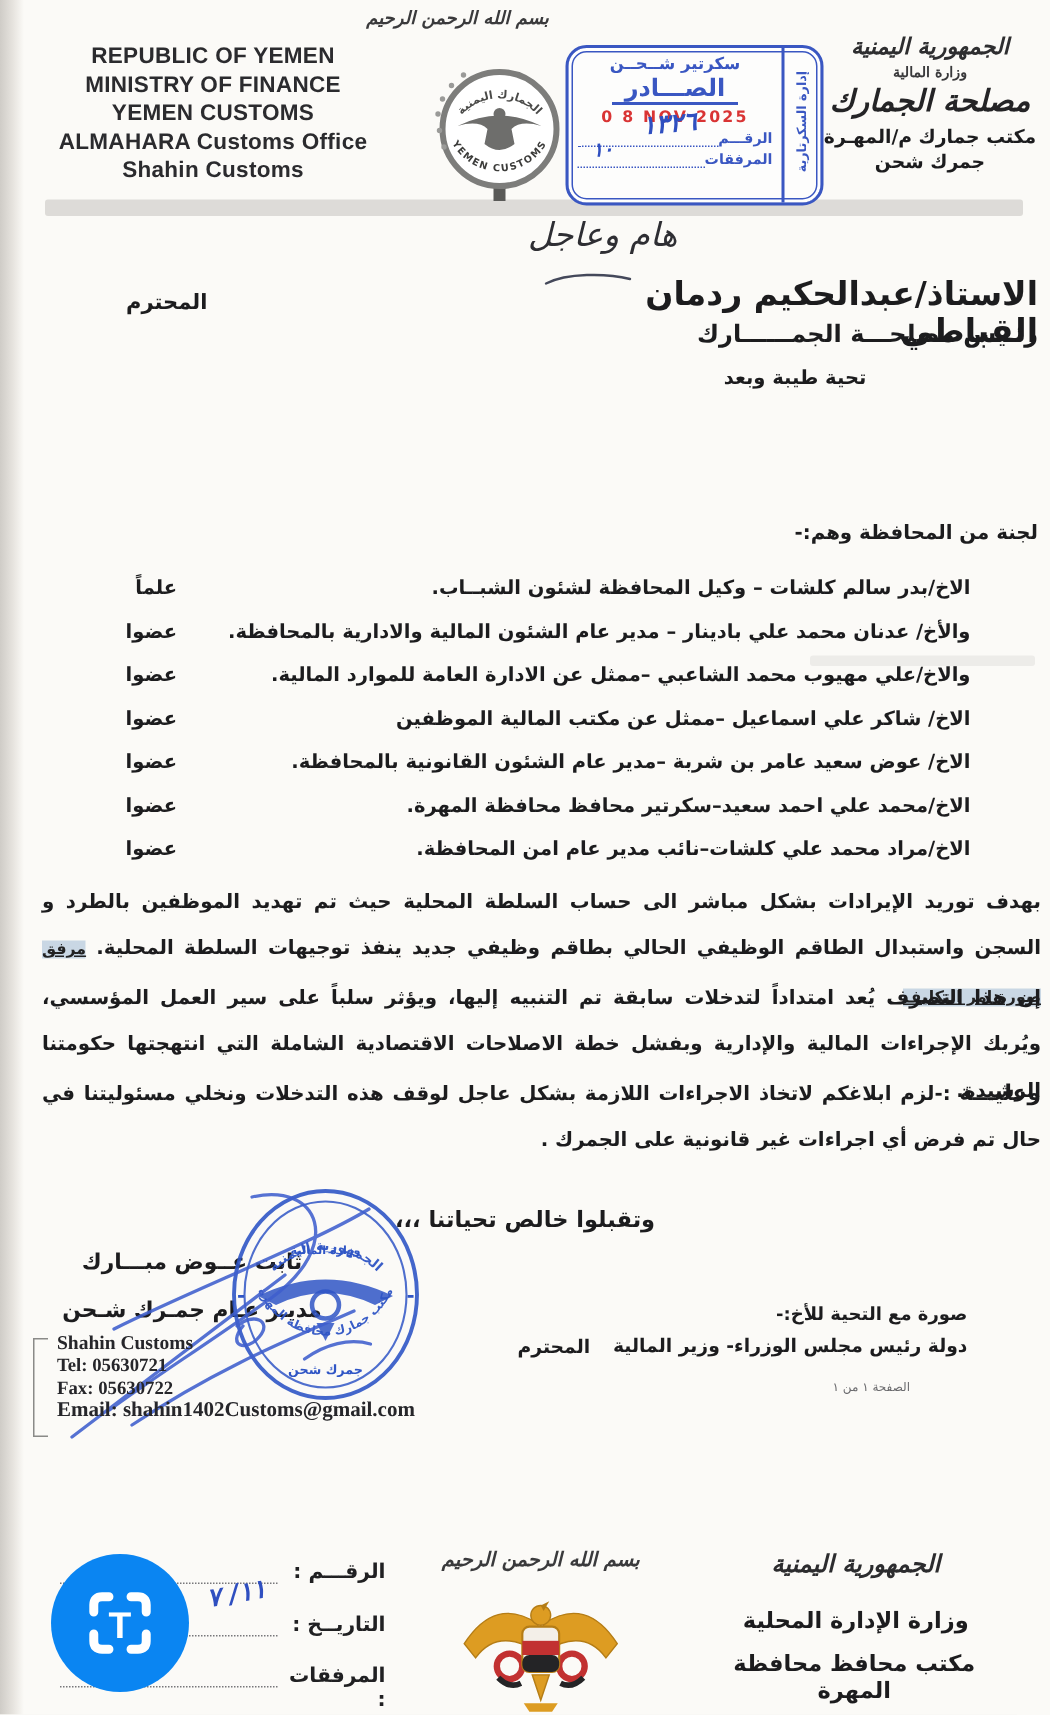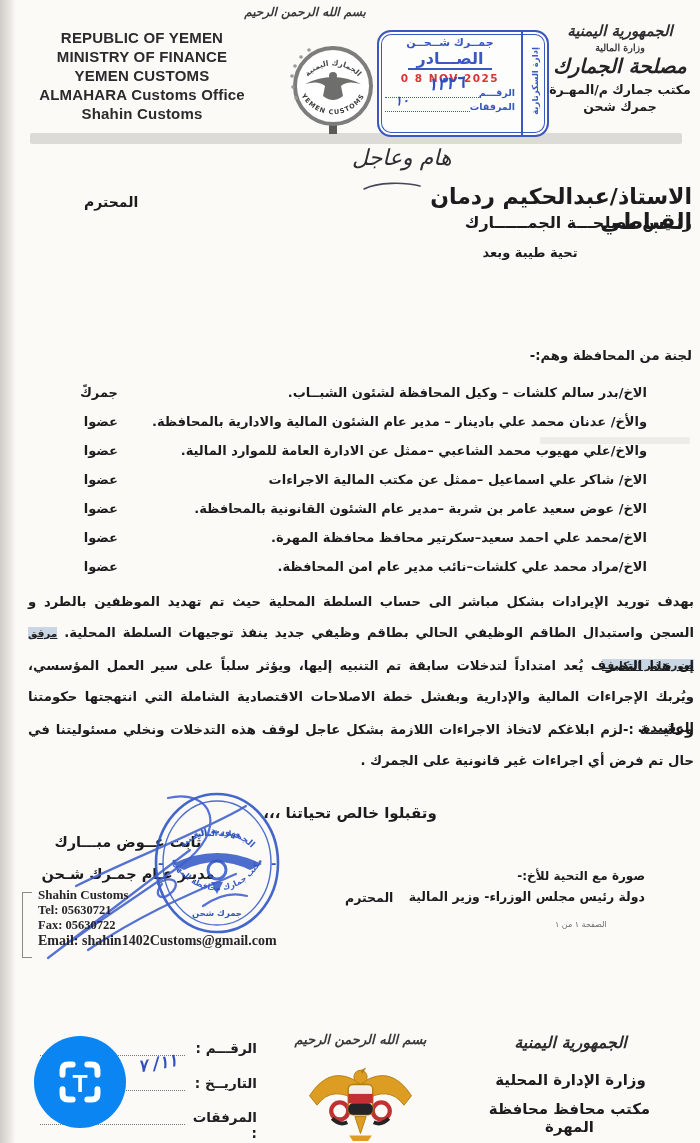--- a/index.html
+++ b/index.html
@@ -122,21 +122,21 @@
     </text>
     <path d="M22,48 Q50,34 78,48 Q64,44 58,50 L60,60 Q50,68 40,60 L42,50 Q36,44 22,48 Z" fill="#6e6e6c"></path>
     <circle cx="50" cy="40" r="4" fill="#6e6e6c"></circle>
     <text font-size="6.5" fill="#3c3c3a" font-weight="bold" letter-spacing="1">
       <textPath href="#arcBot" startOffset="50%" text-anchor="middle">YEMEN CUSTOMS</textPath>
     </text>
   </svg>
 
   <div class="stamp abs" style="left:377px;top:30px;width:168px;height:103px;">
     <div class="main">
-      <div class="office">جمــرك شــحــن</div>
+      <div class="office">سكرتير شــحــن</div>
       <div><span class="title">الصـــادر</span></div>
       <div class="date">0 8 NOV 2025</div>
       <div class="fline">
         <span class="flabel">الرقـــم</span>
         <span class="fdots">
           <span class="hand abs" style="right:14px;top:-12px;font-size:17px;transform:rotate(-5deg);">١٣٢٦</span>
         </span>
       </div>
       <div class="fline">
         <span class="flabel">المرفقات</span>
@@ -167,32 +167,32 @@
   <div class="addr-title abs rtl" style="left:410px;top:213px;width:282px;">رئـيس مصلحـــة الجمــــــارك</div>
   <div class="muhtaram abs rtl" style="left:84px;top:194px;">المحترم</div>
   <div class="greeting abs rtl" style="left:420px;top:245px;width:220px;">تحية طيبة وبعد</div>
 
 
   <div class="bodyline abs rtl" style="left:30px;top:348px;width:662px;">لجنة من المحافظة وهم:-</div>
 
   <div class="abs" style="left:70px;top:378px;width:577px;">
     <div class="crow">
       <span class="cname">الاخ/بدر سالم كلشات –  وكيل المحافظة لشئون الشبــاب.</span>
-      <span class="crole">جمركً</span>
+      <span class="crole">علماً</span>
     </div>
     <div class="crow">
       <span class="cname">والأخ/ عدنان محمد علي  بادينار – مدير عام الشئون المالية والادارية بالمحافظة.</span>
       <span class="crole">عضوا</span>
     </div>
     <div class="crow">
       <span class="cname">والاخ/علي مهيوب محمد الشاعبي –ممثل عن الادارة العامة للموارد المالية.</span>
       <span class="crole">عضوا</span>
     </div>
     <div class="crow">
-      <span class="cname">الاخ/ شاكر علي اسماعيل –ممثل عن مكتب المالية الاجراءات</span>
+      <span class="cname">الاخ/ شاكر علي اسماعيل –ممثل عن مكتب المالية الموظفين</span>
       <span class="crole">عضوا</span>
     </div>
     <div class="crow">
       <span class="cname">الاخ/ عوض سعيد عامر بن شربة –مدير عام الشئون القانونية بالمحافظة.</span>
       <span class="crole">عضوا</span>
     </div>
     <div class="crow">
       <span class="cname">الاخ/محمد علي احمد سعيد–سكرتير محافظ محافظة المهرة.</span>
       <span class="crole">عضوا</span>
     </div>

